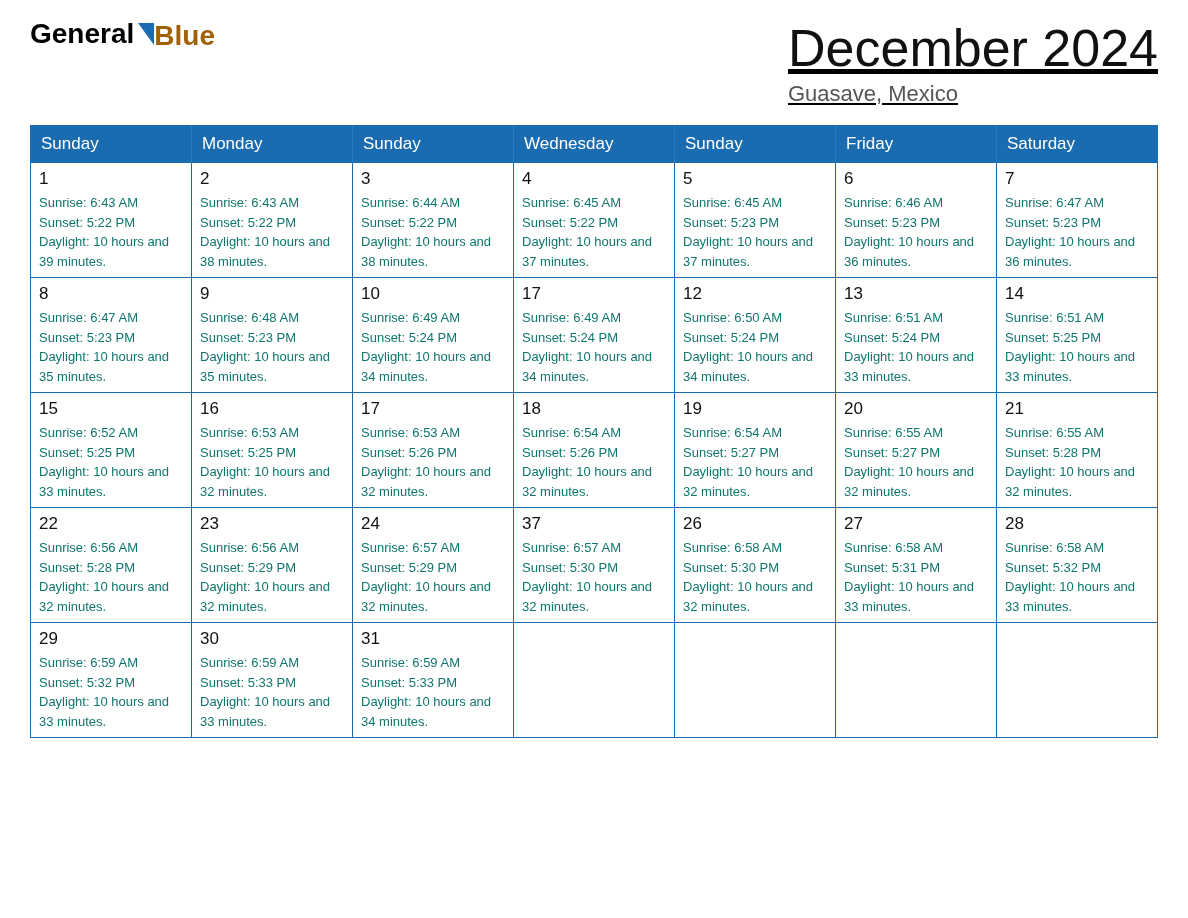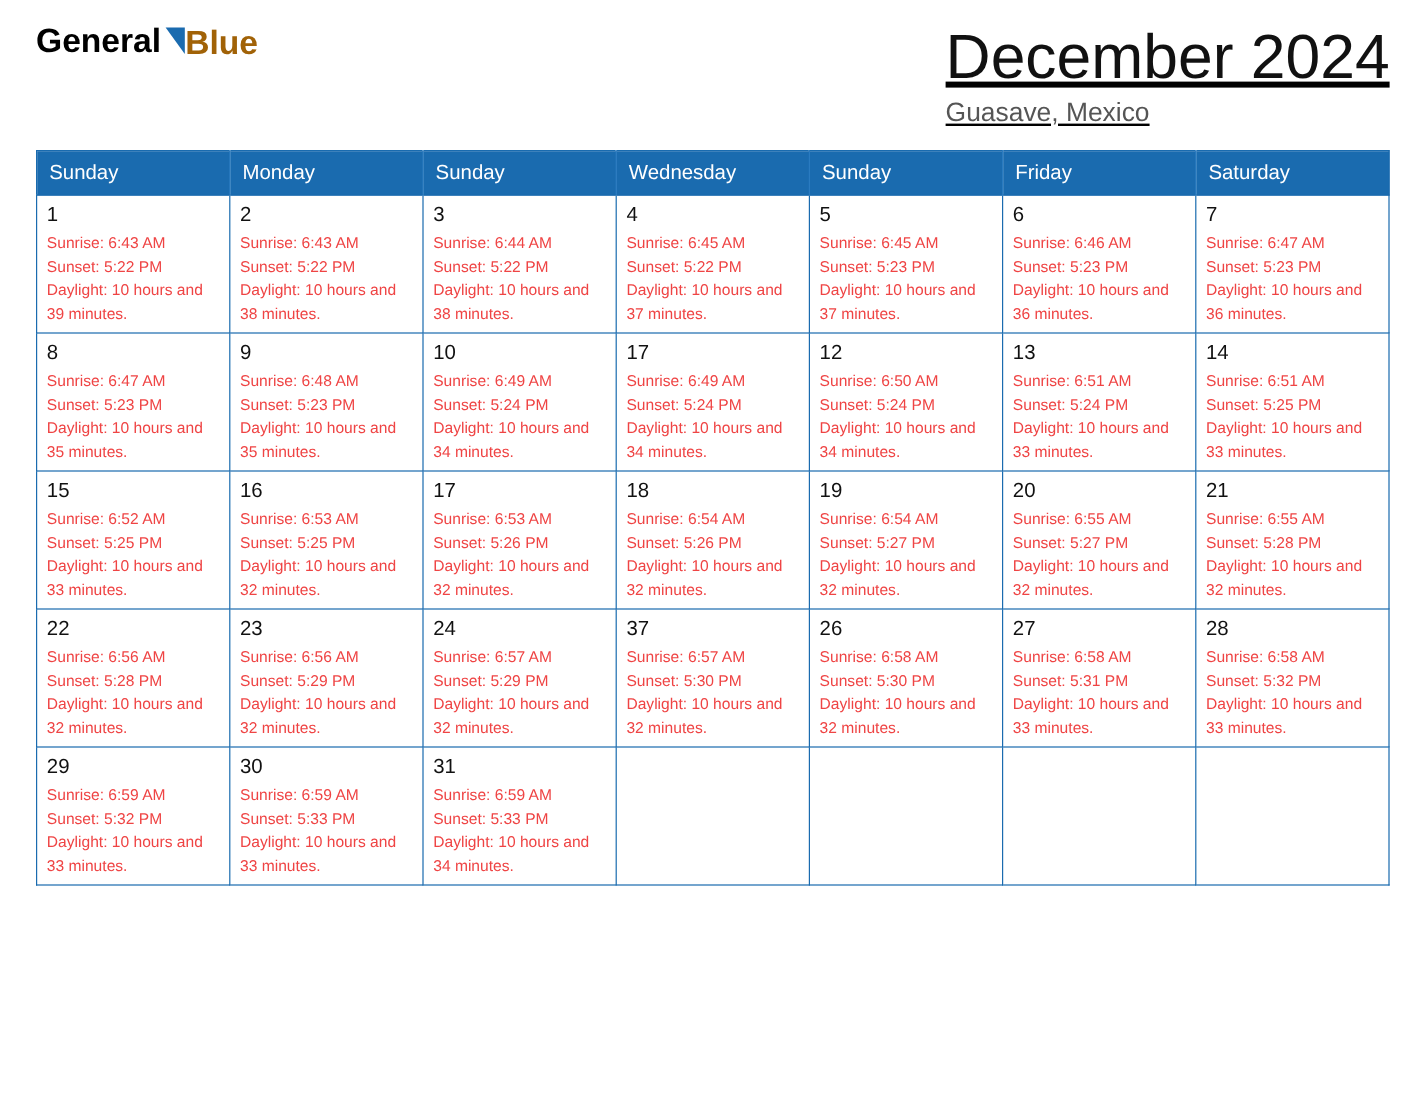--- a/index.html
+++ b/index.html
@@ -73,21 +73,21 @@
     }
     .day-num {
       font-size: 17px;
       font-weight: normal;
       color: #111;
       display: block;
       margin-bottom: 4px;
     }
     .day-info {
       font-size: 13px;
-      color: #ef4444;
+      color: #0f766e;
       line-height: 1.5;
     }
     .calendar tbody tr td:empty {
       background: #fff;
     }
   </style>
 </head>
 <body>
 
 <div class="header">

